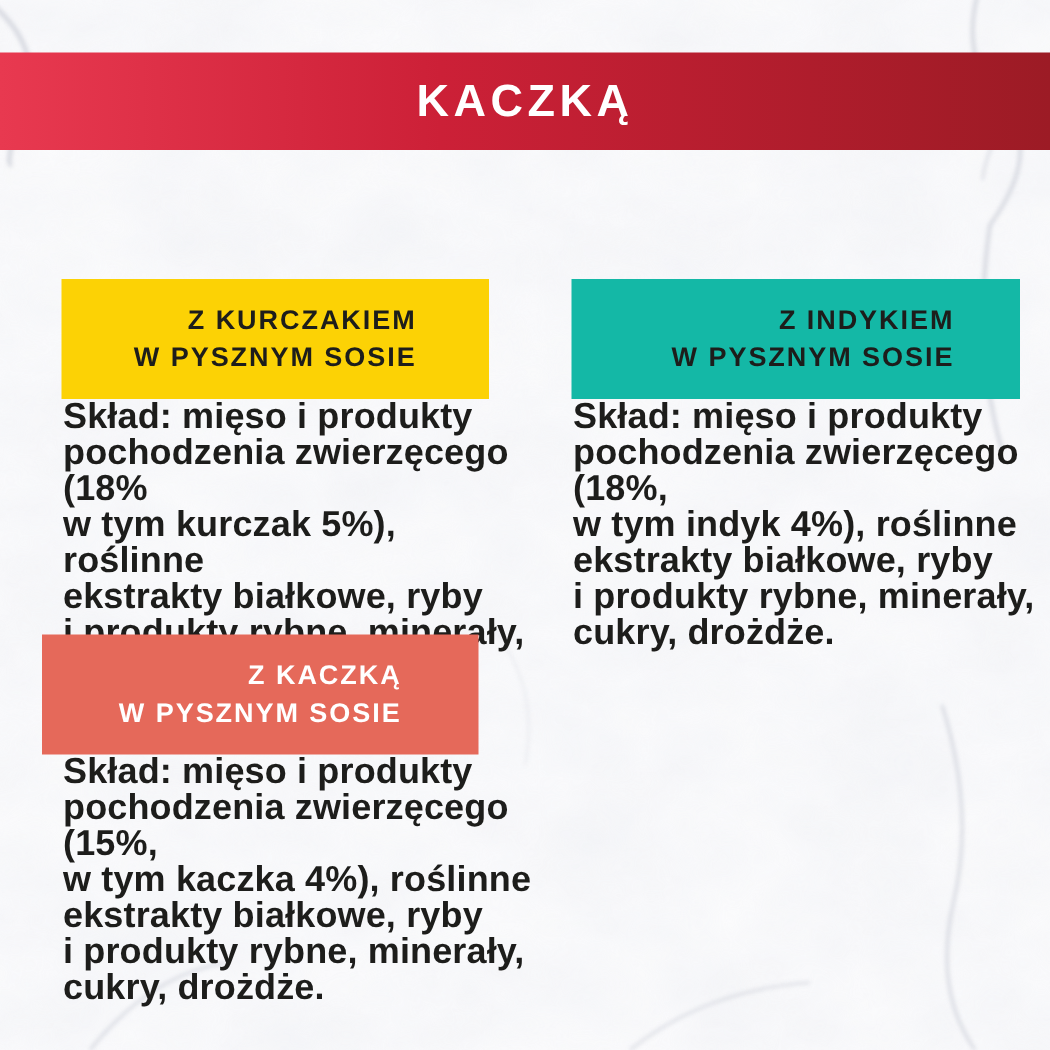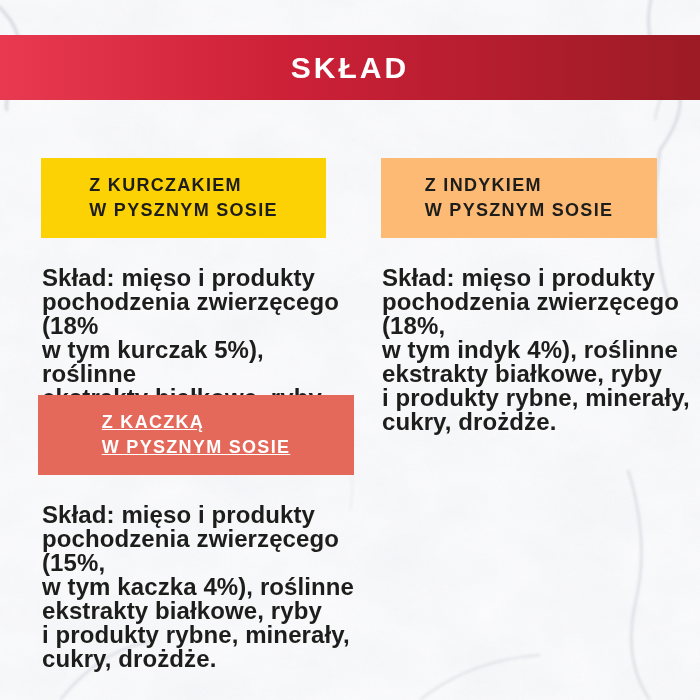--- a/index.html
+++ b/index.html
@@ -35,32 +35,33 @@
     font-size: 30px;
     font-weight: 600;
     letter-spacing: 3px;
     white-space: nowrap;
   }
 
   
   .card {
     position: absolute;
     display: flex; align-items: center; justify-content: center;
-    text-align: left;
+    text-align: right;
+    margin-top: 28px;
   }
   .card-heading {
     font-size: 18px;
     font-weight: 600;
     line-height: 25px;
     letter-spacing: 1.3px;
     white-space: pre-line;
   }
   .card-chicken { left: 41px;  top: 158px; width: 285px; height: 80px; }
   .card-turkey  { left: 381px; top: 158px; width: 276px; height: 80px; }
-  .card-duck    { left: 38px;  top: 395px; width: 316px; height: 80px; text-decoration: underline; }
+  .card-duck    { left: 28px;  top: 395px; width: 291px; height: 80px; }
 
   
   .ingredients {
     position: absolute;
     width: 315px;
     font-size: 24px;
     font-weight: 600;
     line-height: 24px;
     letter-spacing: 0.1px;
     color: var(--text-dark, #1d1d1b);
@@ -95,38 +96,38 @@
     <path d="M 652 -5 Q 640 40 668 70 T 660 150 Q 648 230 668 300" stroke-width="2.5"></path>
     <path d="M 700 60 Q 660 80 655 120" stroke-width="1.5"></path>
     <path d="M 628 470 Q 650 540 636 600 T 650 700" stroke-width="2"></path>
     <path d="M 60 700 Q 100 650 150 642" stroke-width="1.8"></path>
     <path d="M 420 700 Q 470 660 540 655" stroke-width="1.5"></path>
     <path d="M 330 420 Q 360 460 350 510" stroke-width="1.2" opacity="0.5"></path>
   </g>
 </svg>
 
 <header class="banner">
-  <h1 class="banner-title">SKŁAD</h1>
+  <h1 class="banner-title">KACZKĄ</h1>
 </header>
 
 <section>
   <div class="card card-chicken" style="background: rgb(252, 210, 5); color: rgb(29, 29, 27);">
     <span class="card-heading">Z KURCZAKIEM
 W PYSZNYM SOSIE</span>
   </div>
   <p class="ingredients ing-chicken">Skład: mięso i produkty
 pochodzenia zwierzęcego (18%
 w tym kurczak 5%), roślinne
 ekstrakty białkowe, ryby
 i produkty rybne, minerały,
 cukry, drożdże.</p>
 </section>
 
 <section>
-  <div class="card card-turkey" style="background: #fdba74; color: rgb(29, 29, 27);">
+  <div class="card card-turkey" style="background: #14b8a6; color: rgb(29, 29, 27); padding-left: 23px;">
     <span class="card-heading">Z INDYKIEM
 W PYSZNYM SOSIE</span>
   </div>
   <p class="ingredients ing-turkey">Skład: mięso i produkty
 pochodzenia zwierzęcego (18%,
 w tym indyk 4%), roślinne
 ekstrakty białkowe, ryby
 i produkty rybne, minerały,
 cukry, drożdże.</p>
 </section>

